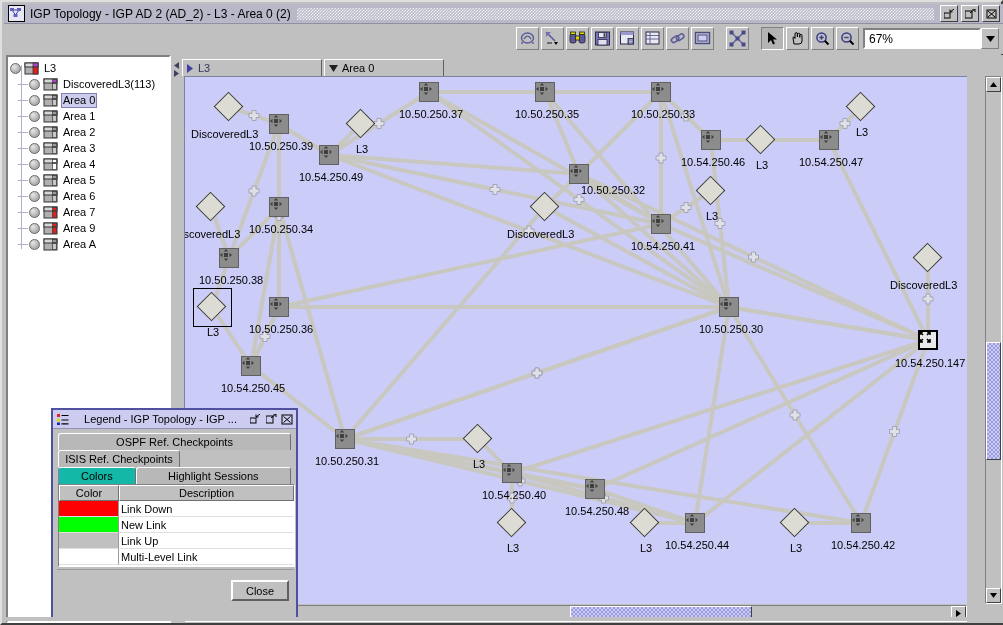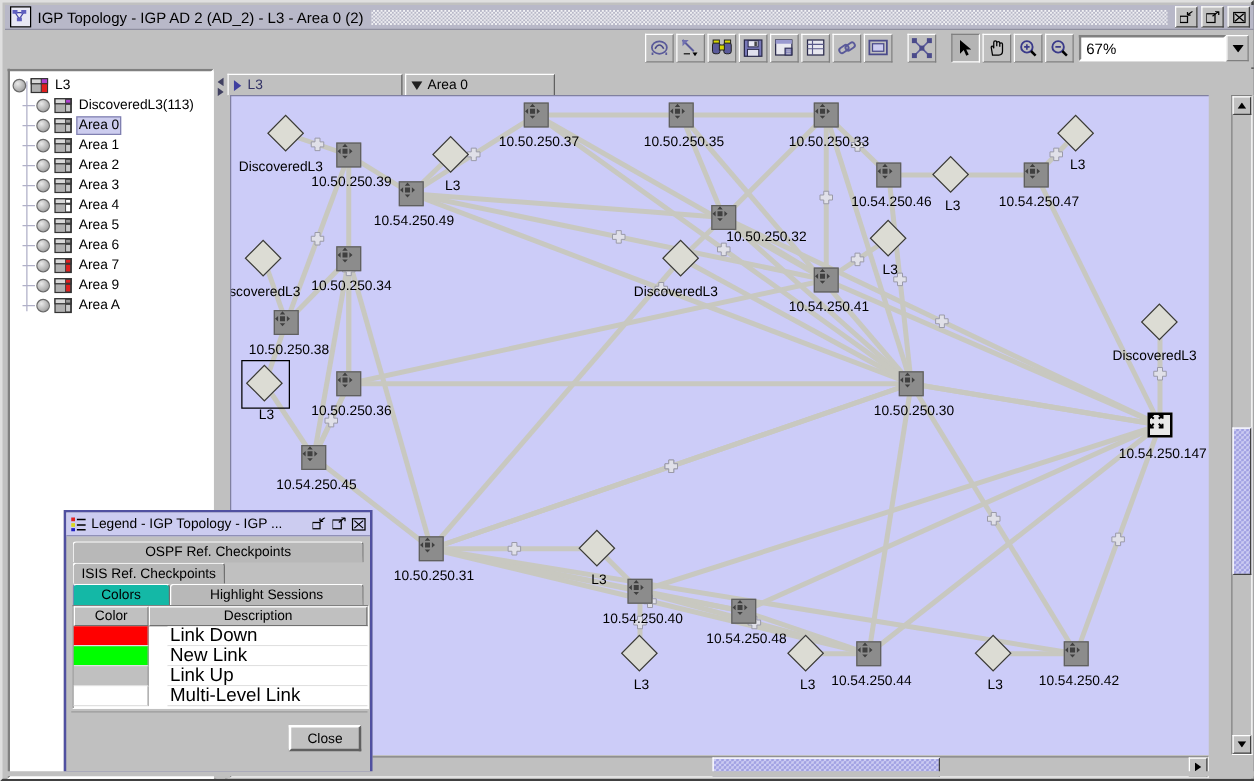--- a/index.html
+++ b/index.html
@@ -179,20 +179,21 @@
   }
   
   .legend{
     position:absolute;left:49px;top:406px;width:247px;height:211px;
     background:#c0c0c0;
     border:2px solid #5050a0;box-sizing:border-box;
   }
   .lg-title{
     height:18px;background:#ccccf0;display:flex;align-items:center;
     border-bottom:1px solid #9090b8;
+    text-align:center;
   }
   .lg-ico{width:13px;height:13px;margin:0 4px 0 3px;flex:0 0 auto;}
   .lg-ttext{font-size:11px;flex:1 1 auto;white-space:nowrap;}
   .lg-btn{
     width:14px;height:13px;margin-right:2px;background:#ccccf0;
     display:flex;align-items:center;justify-content:center;flex:0 0 auto;
   }
   .lg-body{padding:4px 5px 0 5px;}
   .lg-tab{
     background:#b8b8b8;border:1px solid;border-color:#fff #707070 #707070 #fff;
@@ -206,22 +207,22 @@
     box-sizing:border-box;
   }
   .lg-hdr{display:flex;height:16px;background:#c0c0c0;}
   .lg-hcell{
     border:1px solid;border-color:#fff #707070 #707070 #fff;
     display:flex;align-items:center;justify-content:center;font-size:11px;
     box-sizing:border-box;
   }
   .lg-row{display:flex;height:16px;}
   .lg-swatch{width:60px;border-right:1px solid #9a9a9a;border-bottom:1px solid #e0e0e0;box-sizing:border-box;}
-  .lg-desc{flex:1 1 auto;font-size:15px;padding-left:2px;display:flex;align-items:center;
-    border-bottom:1px solid #e0e0e0;background:#fff;box-sizing:border-box;margin-left:15px;}
+  .lg-desc{flex:1 1 auto;font-size:11px;padding-left:2px;display:flex;align-items:center;
+    border-bottom:1px solid #e0e0e0;background:#fff;box-sizing:border-box;}
   .lg-foot{position:absolute;left:4px;bottom:4px;width:237px;height:44px;
     border-top:1px solid #9a9a9a;box-sizing:border-box;}
   .closebtn{
     position:absolute;right:5px;top:10px;width:58px;height:21px;
     background:#c0c0c0;border:2px solid;border-color:#fff #606060 #606060 #fff;
     display:flex;align-items:center;justify-content:center;font-size:11px;
     box-sizing:border-box;
   }
   .statusbar{
     position:absolute;left:2px;bottom:2px;width:999px;height:4px;background:#c0c0c0;

